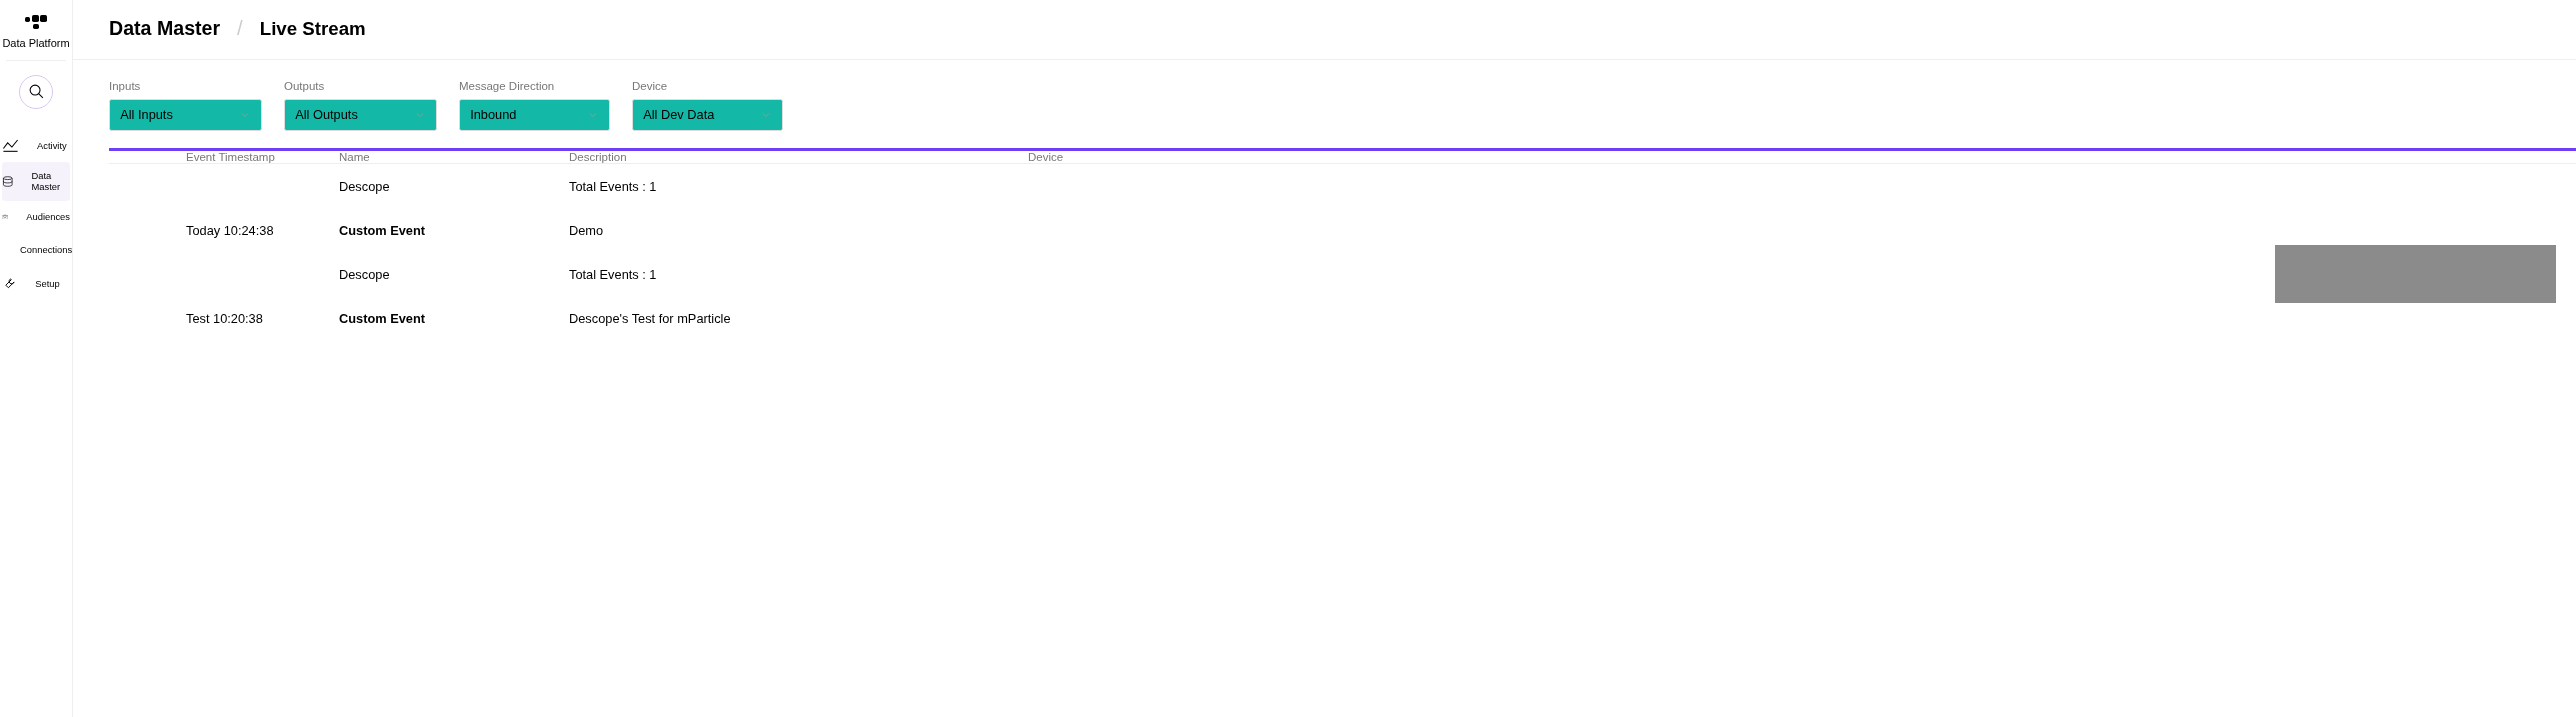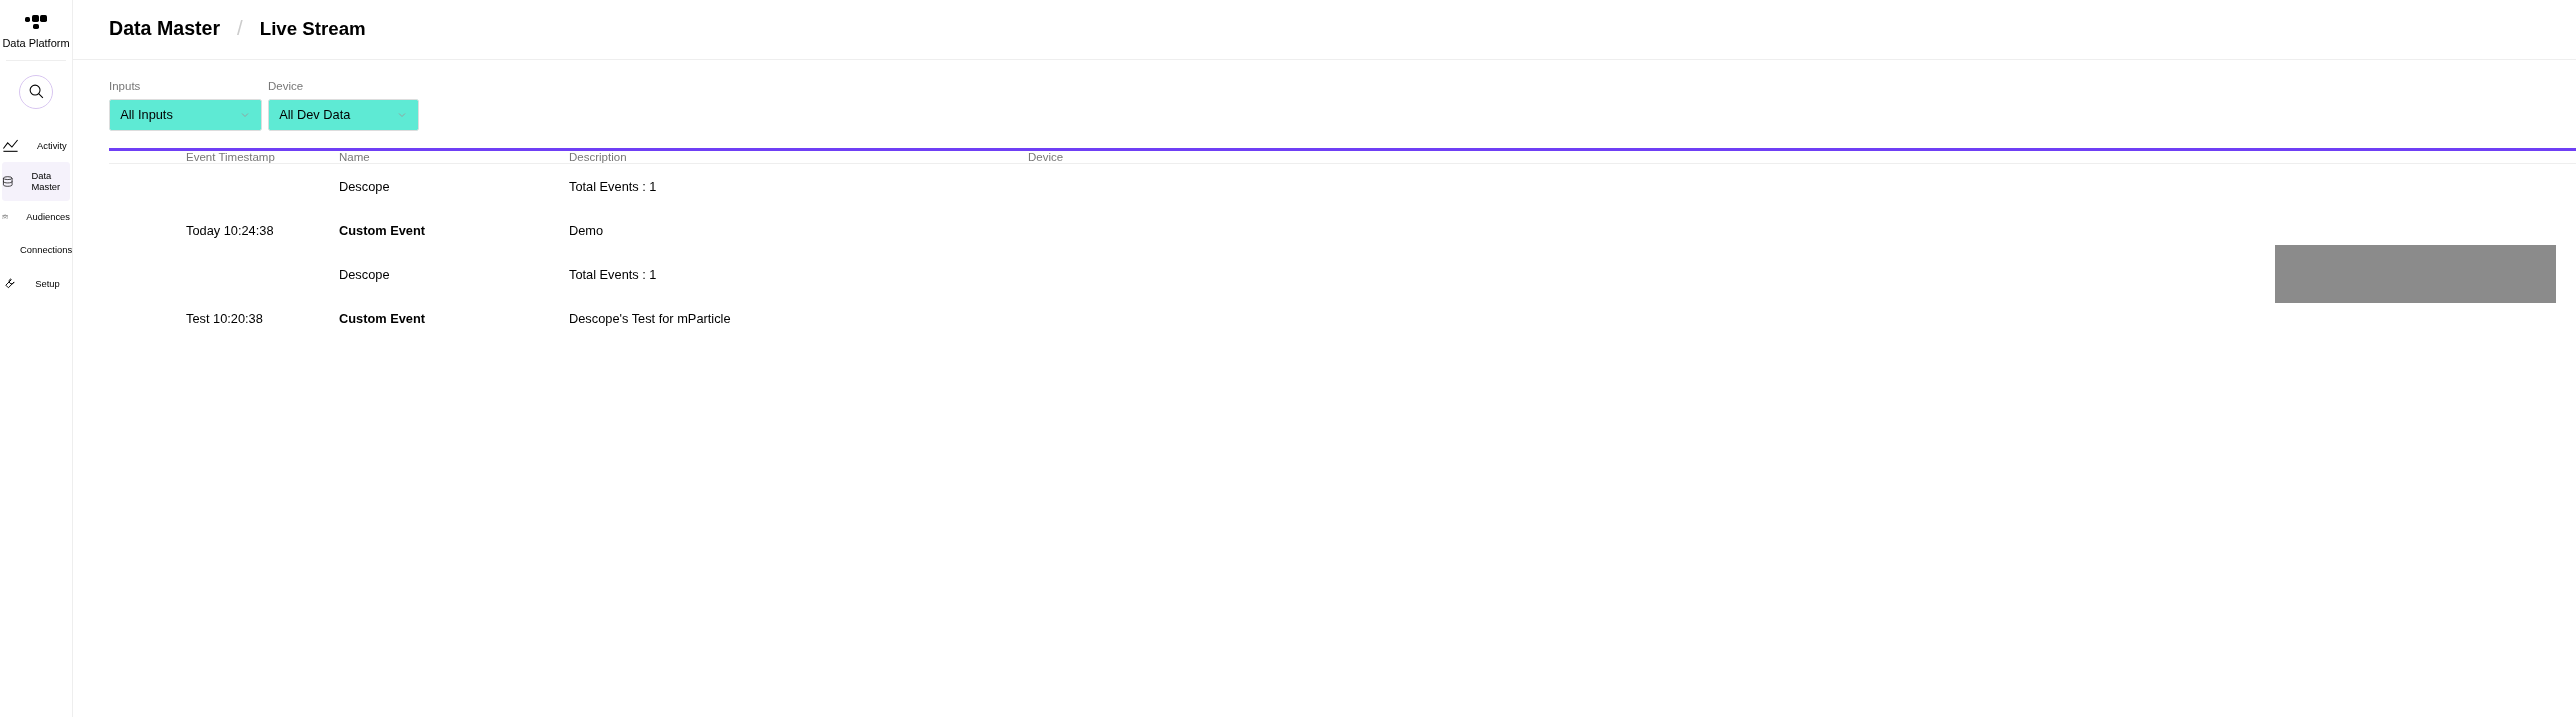--- a/index.html
+++ b/index.html
@@ -14,24 +14,24 @@
     .search{width:34px;height:34px;border:1.3px solid #d8c6f0;border-radius:50%;display:flex;align-items:center;justify-content:center;margin-bottom:20.4px;cursor:pointer}
     .nav-item{width:68px;display:flex;flex-direction:row;align-items:center;gap:18px;padding:8.5px 0;font-size:9.4px;cursor:pointer;border-radius:3.4px}
     .nav-item.active{background:#f5f2fb}
     .nav-item svg,.search svg{stroke:#000;stroke-width:1.5;fill:none}
     .main{margin-left:73px;padding:0 0 0 36px}
     .breadcrumb{display:flex;align-items:center;gap:17px;padding:17px 0 18.7px}
     .bc-main{font-size:19.6px;font-weight:550}
     .bc-sep{font-size:20.4px;color:#ccc;font-weight:300}
     .bc-sub{font-size:18.7px;font-weight:700}
     .hr{height:0.9px;background:#eee;margin-left:-36px}
-    .filters{display:flex;gap:6px;padding:20.4px 0 17px}
+    .filters{display:flex;gap:22px;padding:20.4px 0 17px}
     .filter{display:flex;flex-direction:column;gap:6.8px}
     .filter-label{font-size:11.5px;color:#777}
-    .dropdown{min-width:153px;height:32px;border:0.9px solid #ddd;border-radius:2.6px;display:flex;align-items:center;justify-content:space-between;padding:0 10.2px;font-size:12.8px;cursor:pointer;background:#5eead4}
+    .dropdown{min-width:153px;height:32px;border:0.9px solid #ddd;border-radius:2.6px;display:flex;align-items:center;justify-content:space-between;padding:0 10.2px;font-size:12.8px;cursor:pointer;background:#14b8a6}
     .dropdown svg{stroke:#999;stroke-width:1.8;fill:none}
     .purple-bar{height:3.4px;background:#6f3ff5;margin-left:0;margin-right:-36px}
     .table-head{display:flex;padding:0 0;border-bottom:0.9px solid #eee;font-size:11.5px;color:#777}
     .col-ts{width:153px;margin-left:77px}
     .col-name{width:230px}
     .col-desc{width:459px}
     .col-dev{flex:1}
     .row{display:flex;align-items:center;height:44px;font-size:12.8px}
     .row .col-ts{margin-left:77px}
     .bold{font-weight:700}
@@ -112,20 +112,38 @@
     <div class="filter">
       <span class="filter-label">Inputs</span>
       <div class="dropdown">
         <span>All Inputs</span>
         <svg width="12" height="12" viewBox="0 0 24 24">
             <polyline points="6,9 12,15 18,9"></polyline>
           </svg>
       </div>
     </div>
     <div class="filter">
+      <span class="filter-label">Outputs</span>
+      <div class="dropdown">
+        <span>All Outputs</span>
+        <svg width="12" height="12" viewBox="0 0 24 24">
+            <polyline points="6,9 12,15 18,9"></polyline>
+          </svg>
+      </div>
+    </div>
+    <div class="filter">
+      <span class="filter-label">Message Direction</span>
+      <div class="dropdown" style="min-width:151px">
+        <span>Inbound</span>
+        <svg width="12" height="12" viewBox="0 0 24 24">
+            <polyline points="6,9 12,15 18,9"></polyline>
+          </svg>
+      </div>
+    </div>
+    <div class="filter">
       <span class="filter-label">Device</span>
       <div class="dropdown" style="min-width:151px">
         <span>All Dev Data</span>
         <svg width="12" height="12" viewBox="0 0 24 24">
             <polyline points="6,9 12,15 18,9"></polyline>
           </svg>
       </div>
     </div>
   </div>
 

